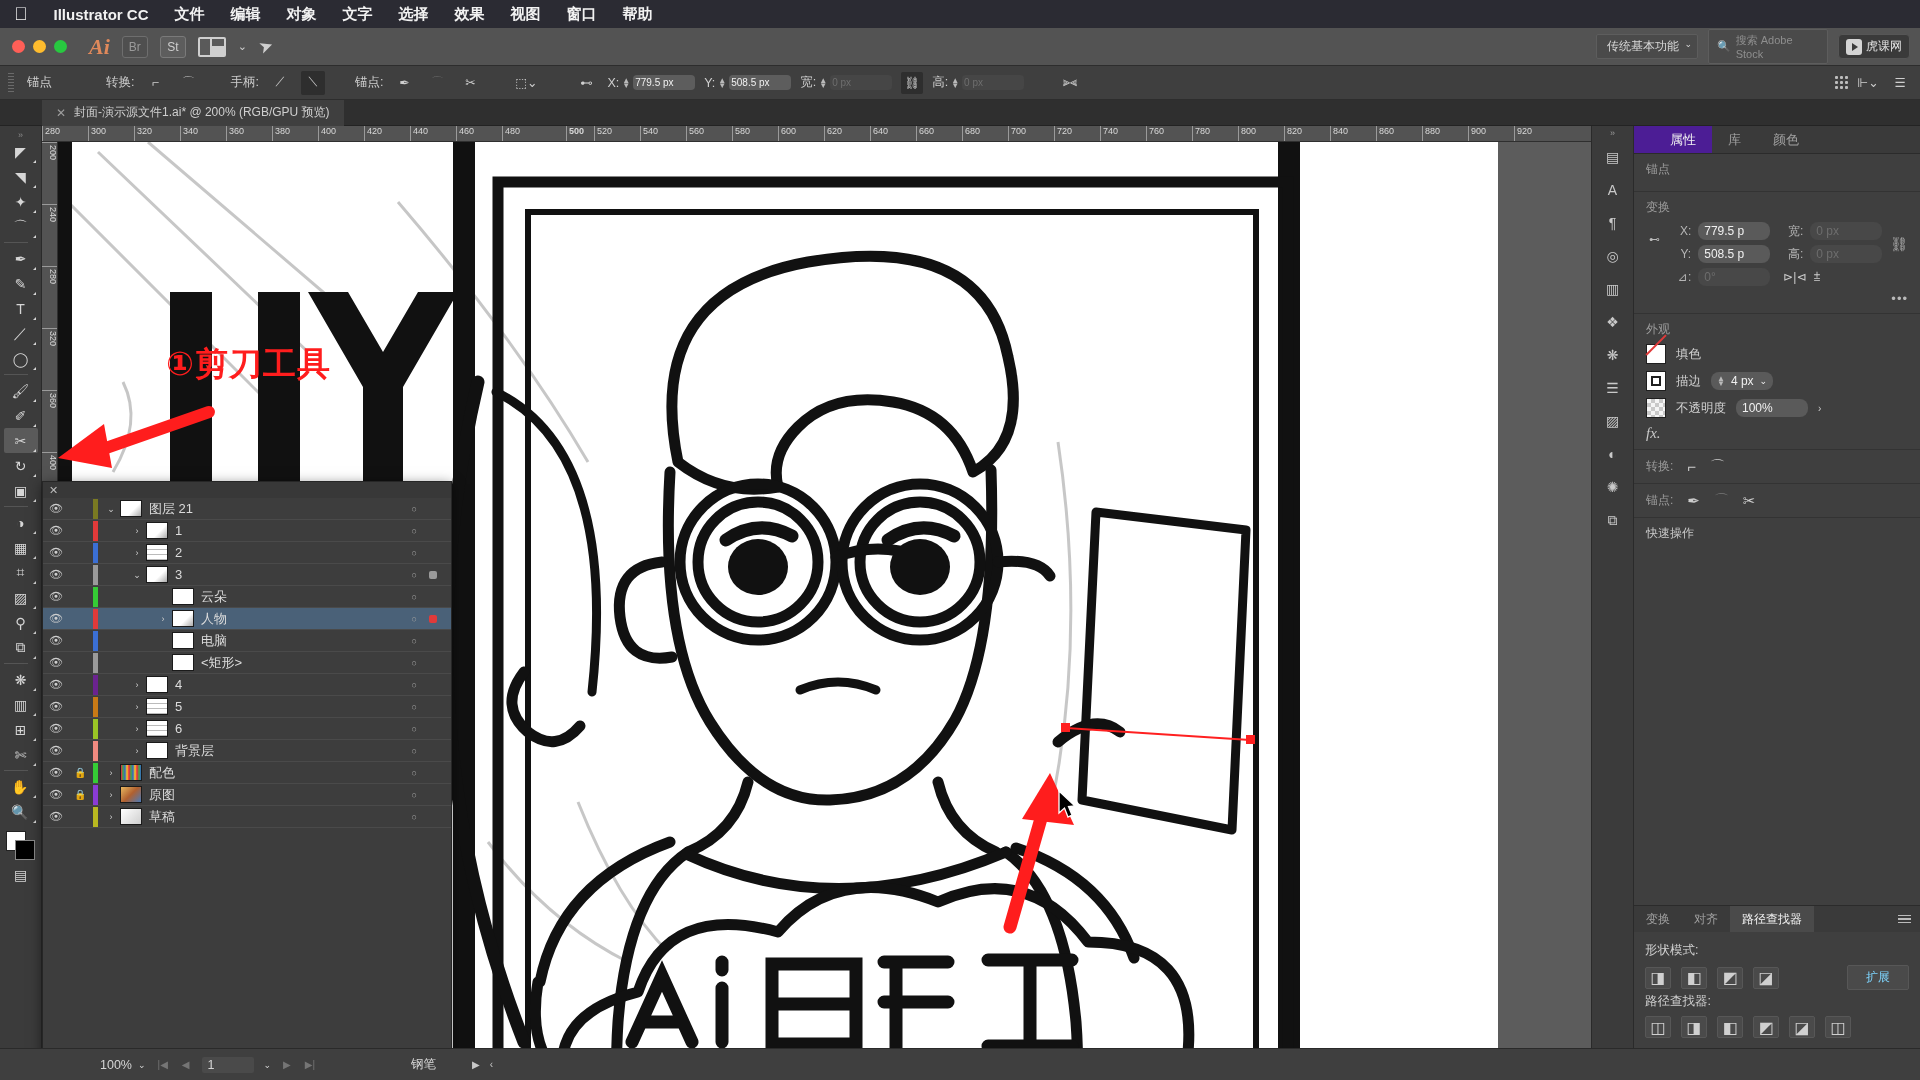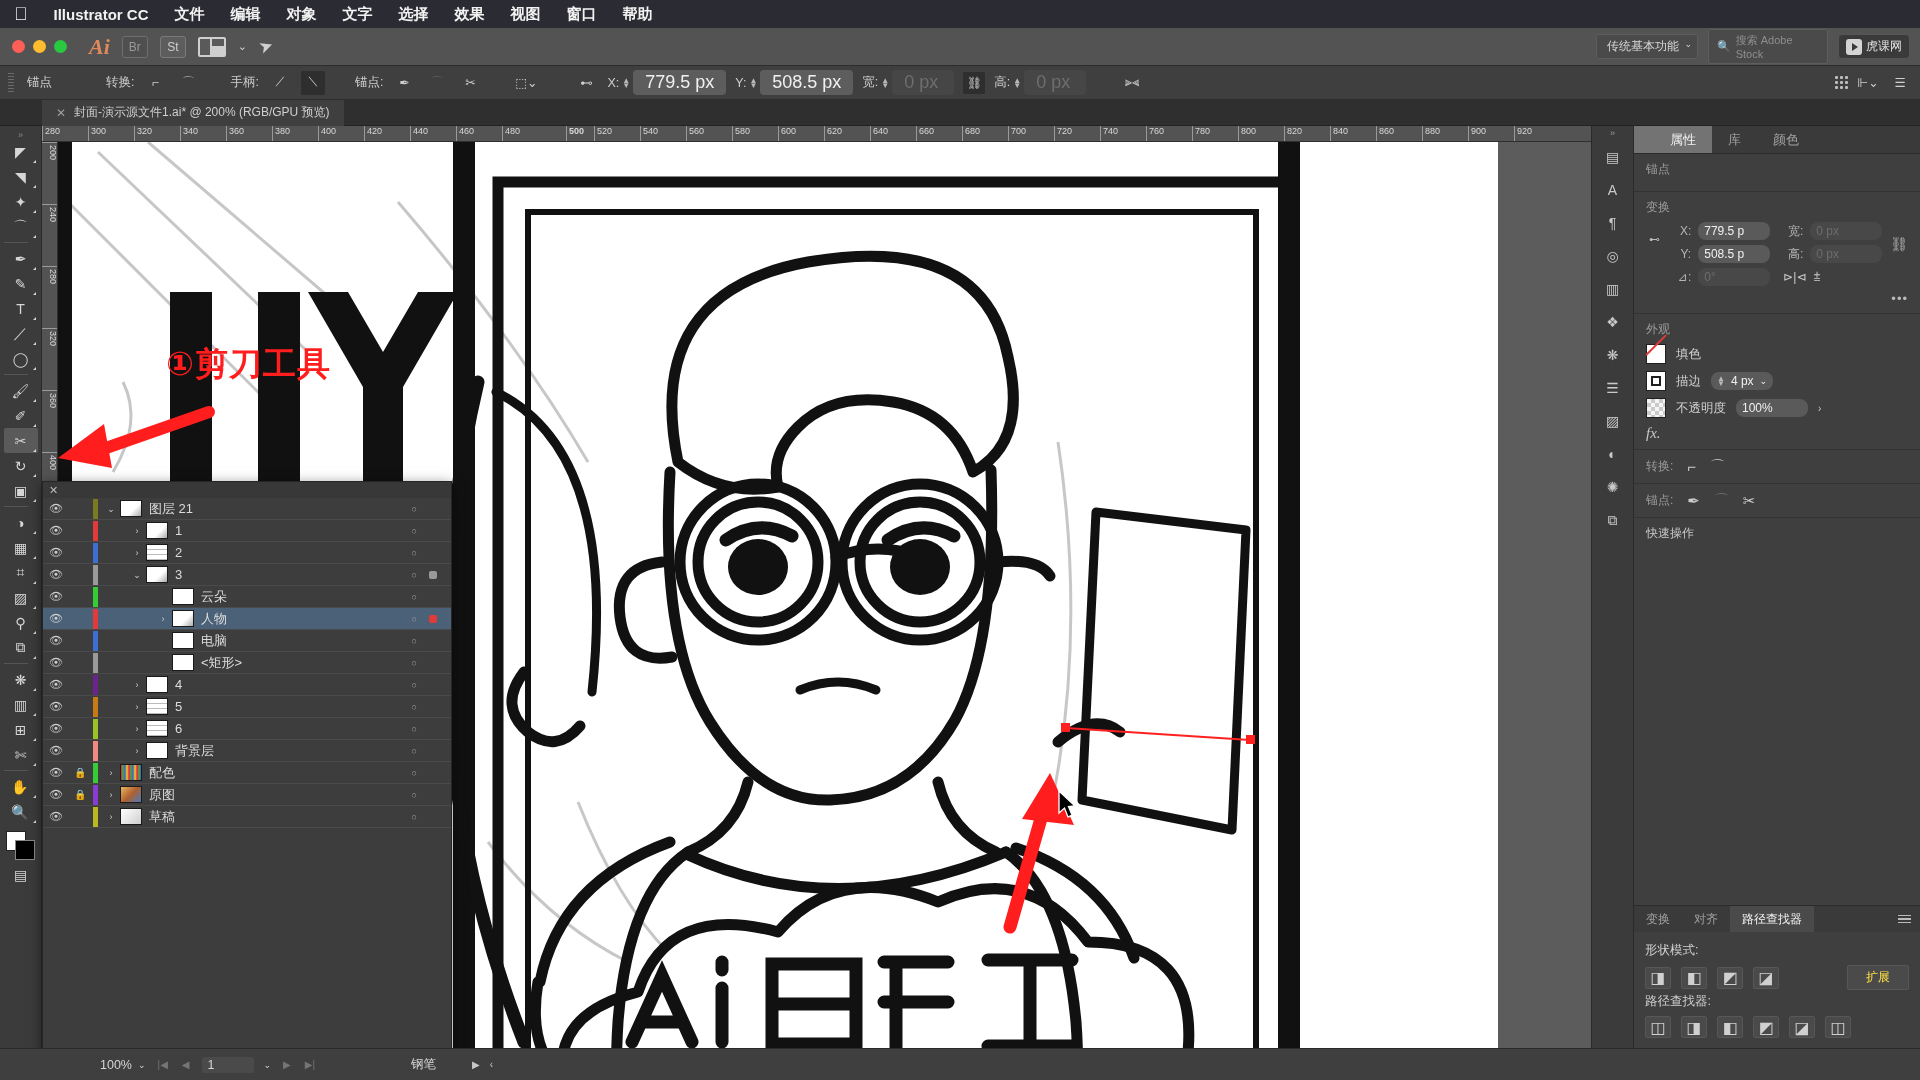--- a/index.html
+++ b/index.html
@@ -52,21 +52,21 @@
              border-bottom:1px solid #2d2d2d;}
   #ctrlbar .grip{width:6px;height:20px;background:
       repeating-linear-gradient(to bottom,#6a6a6a 0 1px,transparent 1px 3px); margin-right:4px;}
   .cb-label{color:#cfcfcf;}
   .ticon{width:24px;height:24px;display:flex;align-items:center;justify-content:center;
          color:#cfcfcf;border-radius:2px;}
   .ticon.on{background:#2e2e2e;}
   .ticon.dim{color:#6f6f6f;}
   .fieldgrp{display:flex;align-items:center;gap:3px;}
   .spin{display:flex;flex-direction:column;line-height:5px;font-size:8px;color:#b9b9b9;}
-  .numfield{background:#5d5d5d;border-radius:4px;padding:2px 12px;font-size:18px;
+  .numfield{background:#5d5d5d;border-radius:4px;padding:2px 2px;font-size:10px;
             color:#f0f0f0;min-width:62px;text-align:left;}
   .numfield.dis{background:#464646;color:#6e6e6e;}
   .lnk{width:22px;height:22px;background:#2e2e2e;border-radius:2px;
        display:flex;align-items:center;justify-content:center;color:#ddd;font-size:12px;}
   #ctrl-right{margin-left:auto;display:flex;align-items:center;gap:8px;}
   .dotsq{display:grid;grid-template-columns:repeat(3,3px);gap:2px;}
   .dotsq i{width:3px;height:3px;background:#bdbdbd;border-radius:1px;display:block;}
 
   
   #tabbar{height:26px;background:#2f2f2f;display:flex;align-items:center;
@@ -148,21 +148,21 @@
              align-items:center;padding-top:18px;gap:7px;}
   #dockstrip .di{width:30px;height:26px;display:flex;align-items:center;justify-content:center;
                  color:#c9c9c9;font-size:14px;}
   #dockstrip .dgrip{position:absolute;top:2px;font-size:9px;color:#9a9a9a;}
 
   
   #props{position:absolute;right:0;top:0;width:287px;bottom:0;background:#3f3f3f;
          border-left:1px solid #2a2a2a;display:flex;flex-direction:column;}
   #props .ptabs{height:28px;background:#3a3a3a;display:flex;border-bottom:1px solid #2b2b2b;}
   #props .ptab{padding:0 16px;display:flex;align-items:center;font-size:13px;color:#a0a0a0;}
-  #props .ptab.act{background:#737373;color:#f2f2f2;padding-left:36px;}
+  #props .ptab.act{background:#4c1d95;color:#f2f2f2;padding-left:36px;}
   .psec{padding:7px 12px;border-bottom:1px solid #333;}
   .pcap{font-size:12px;color:#9c9c9c;margin-bottom:6px;}
   .prow{display:flex;align-items:center;gap:7px;margin-bottom:5px;}
   .plbl{font-size:12px;color:#b5b5b5;width:20px;text-align:right;}
   .pfield{background:#5a5a5a;border-radius:8px;padding:2px 6px;font-size:12px;
           color:#f0f0f0;width:72px;}
   .pfield.dis{background:#484848;color:#6d6d6d;}
   .appr-row{display:flex;align-items:center;gap:10px;margin-bottom:7px;}
   .sw{width:20px;height:20px;border:1px solid #1f1f1f;background:#fff;position:relative;}
   .sw.none:after{content:"";position:absolute;left:-1px;top:9px;width:28px;height:1.5px;
@@ -179,21 +179,21 @@
   #pathfinder .pft.act{background:#4a4a4a;color:#f2f2f2;}
   #pathfinder .pfmenu{margin-left:auto;display:flex;flex-direction:column;justify-content:center;
                       gap:2px;padding:0 9px;}
   #pathfinder .pfmenu i{width:13px;height:1.5px;background:#bbb;display:block;}
   .pfbody{padding:7px 11px 10px;}
   .pfcap{font-size:12.5px;color:#d0d0d0;margin:3px 0 6px;}
   .pfgrid{display:flex;gap:10px;align-items:center;}
   .pfbtn{width:26px;height:22px;background:#4a4a4a;border:1px solid #575757;border-radius:2px;
          display:flex;align-items:center;justify-content:center;}
   .pfexp{margin-left:auto;background:#4a4a4a;border:1px solid #575757;border-radius:2px;
-         padding:3px 18px;font-size:12px;color:#fde047;font-family:Liberation Mono, monospace;}
+         padding:3px 18px;font-size:12px;color:#7dd3fc;font-family:Liberation Mono, monospace;}
 
   
   #status{position:absolute;left:0;right:0;bottom:0;height:32px;background:#3f3f3f;
           border-top:1px solid #2a2a2a;display:flex;align-items:center;
           padding-left:100px;gap:10px;font-size:12.5px;color:#d5d5d5;}
   #status .zsel{display:flex;align-items:center;gap:6px;}
   #status .navbtn{font-size:10px;color:#c9c9c9;padding:0 2px;}
   #status .navbtn.dim{color:#757575;}
   #status .pg{background:#4a4a4a;border-radius:2px;padding:1px 16px 1px 6px;min-width:52px;}
   #status .toolname{margin-left:84px;}

